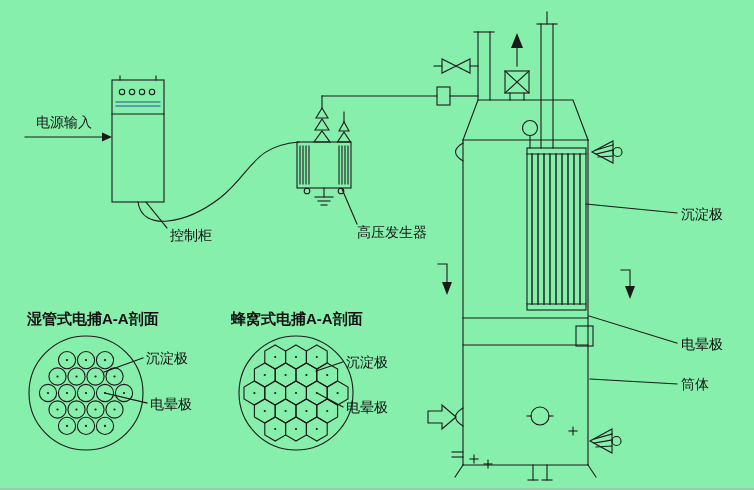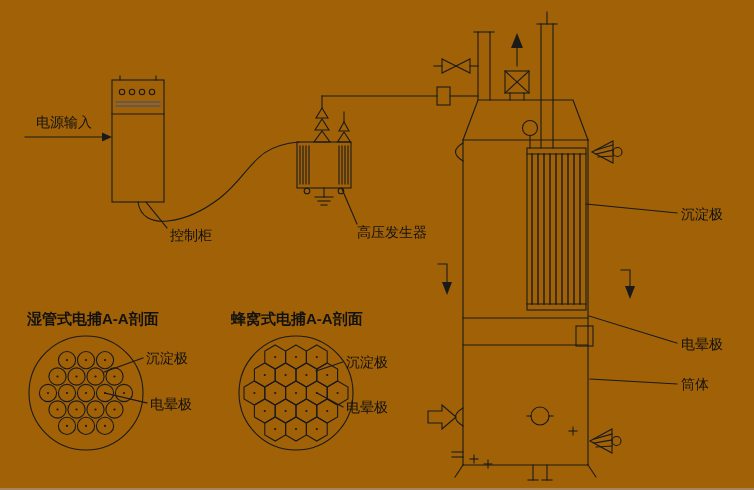--- a/index.html
+++ b/index.html
@@ -1,16 +1,16 @@
 <!DOCTYPE html>
 <html><head>
 <meta charset="utf-8">
 <style>
   html,body{margin:0;padding:0;background:#ffffff;}
-  #stage{position:relative;width:754px;height:490px;background:#a16207;overflow:hidden;
+  #stage{position:relative;width:754px;height:490px;background:#86efac;overflow:hidden;
          font-family:"Liberation Sans", sans-serif;}
   svg text{font-family:"Liberation Sans", sans-serif;}
   .title-text{font-weight:bold;}
 </style>
 </head>
 <body>
 
 <div id="stage">
 <svg width="754" height="490" viewBox="0 0 754 490" xmlns="http://www.w3.org/2000/svg">
 

